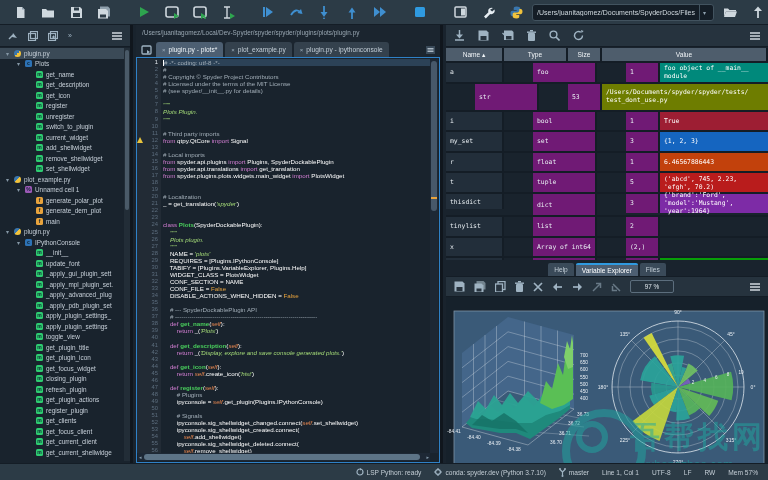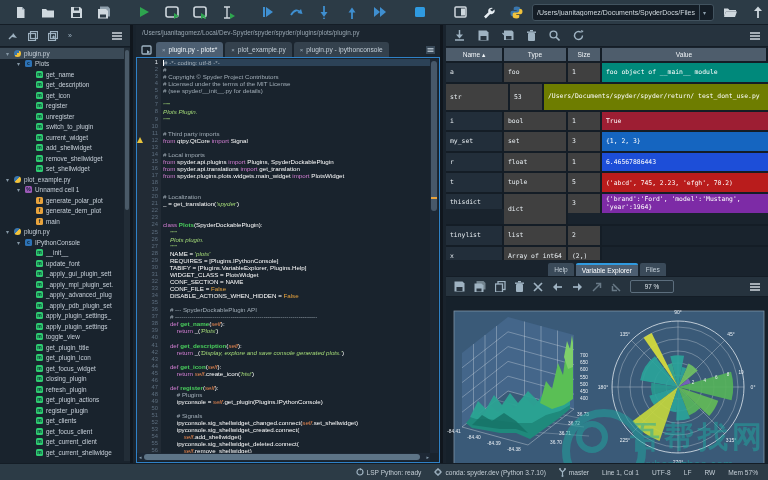--- a/index.html
+++ b/index.html
@@ -59,21 +59,21 @@
   
   .rpanel{position:absolute;left:446px;top:25px;width:322px;height:438px;background:#19232D;}
   .vartable{position:absolute;left:0;top:23px;width:322px;}
   .vrow{display:flex;border-bottom:2px solid #141d26;}
   .vhead{background:#4e5d6c;color:#f0f4f7;font-size:6.6px;}
   .vhead .vc{display:flex;align-items:center;justify-content:center;height:13px;border-right:2px solid #141d26;}
   .vc-name{width:58px;}.vc-type{width:64px;}.vc-size{width:34px;}.vc-val{flex:1;}
   .vcell{font-size:6.4px;color:#e8eef2;display:flex;align-items:center;padding:0 4px;border-right:2px solid #141d26;
     font-family:"DejaVu Sans Mono",monospace;}
   .vcell.name{background:#222e3a;}
-  .vcell.plain{background:#404040;}
+  .vcell.plain{background:#701a75;margin-left:29px;}
   .vcell.val{flex:1;border-right:none;}
   .centerTabs{position:absolute;left:0;width:322px;height:16px;display:flex;justify-content:center;align-items:flex-end;gap:2px;background:#19232D;}
   .ptab{height:13px;padding:0 6px;display:flex;align-items:center;font-size:6.6px;color:#c2cdd6;background:#3a4a59;border-radius:2px 2px 0 0;}
   .ptab.activeTop{background:#4d5f72;border-top:2px solid #2f9ae0;color:#fff;}
   .ptab.activeBlue{background:#1A72BB;color:#fff;}
   .plots-toolbar{position:absolute;left:0;top:251px;width:322px;height:21px;background:#26333e;
     display:flex;align-items:center;gap:9px;padding:0 8px;border-top:1px solid #141d26;border-bottom:1px solid #141d26;}
   .zoombox{width:44px;height:13px;border:1px solid #5c6e7d;border-radius:2px;color:#dfe7ec;font-size:6.4px;
     display:flex;align-items:center;justify-content:center;}
   .plots-canvas{position:absolute;left:0;top:272px;width:322px;height:178px;background:#16212b;overflow:hidden;}
@@ -603,49 +603,49 @@
         </div>
         <div class="vrow">
           <div class="vcell vc-name name" style="height: 18.5px;">a</div>
           <div class="vcell vc-type plain" style="height: 18.5px;">foo</div>
           <div class="vcell vc-size plain" style="height: 18.5px;">1</div>
           <div class="vcell val" style="height: 18.5px; background: rgb(0, 137, 123); color: rgb(255, 255, 255);">foo object of __main__ module</div>
         </div>
         <div class="vrow">
           <div class="vcell vc-type plain" style="height: 26px;">str</div>
           <div class="vcell vc-size plain" style="height: 26px;">53</div>
-          <div class="vcell val" style="height: 26px; background: rgb(110, 125, 0); color: rgb(255, 255, 255); white-space: normal; line-height: 7.5px; font-family: &quot;DejaVu Sans Mono&quot;, monospace;">/Users/Documents/spyder/spyder/return/ test_dont_use.py</div>
+          <div class="vcell val" style="height: 26px; background: rgb(110, 125, 0); color: rgb(255, 255, 255); white-space: normal; line-height: 7.5px; font-family: &quot;DejaVu Sans Mono&quot;, monospace;">/Users/Documents/spyder/spyder/tests/ test_dont_use.py</div>
         </div>
         <div class="vrow">
           <div class="vcell vc-name name" style="height: 18.5px;">i</div>
           <div class="vcell vc-type plain" style="height: 18.5px;">bool</div>
           <div class="vcell vc-size plain" style="height: 18.5px;">1</div>
           <div class="vcell val" style="height: 18.5px; background: rgb(157, 30, 51); color: rgb(255, 255, 255);">True</div>
         </div>
         <div class="vrow">
           <div class="vcell vc-name name" style="height: 18.5px;">my_set</div>
           <div class="vcell vc-type plain" style="height: 18.5px;">set</div>
           <div class="vcell vc-size plain" style="height: 18.5px;">3</div>
           <div class="vcell val" style="height: 18.5px; background: rgb(21, 101, 192); color: rgb(255, 255, 255);">{1, 2, 3}</div>
         </div>
         <div class="vrow">
           <div class="vcell vc-name name" style="height: 18.5px;">r</div>
           <div class="vcell vc-type plain" style="height: 18.5px;">float</div>
           <div class="vcell vc-size plain" style="height: 18.5px;">1</div>
-          <div class="vcell val" style="height: 18.5px; background: #1d4ed8; color: rgb(255, 255, 255);">6.46567886443</div>
+          <div class="vcell val" style="height: 18.5px; background: #c2410c; color: rgb(255, 255, 255);">6.46567886443</div>
         </div>
         <div class="vrow">
           <div class="vcell vc-name name" style="height: 18.5px;">t</div>
           <div class="vcell vc-type plain" style="height: 18.5px; text-align: right;">tuple</div>
           <div class="vcell vc-size plain" style="height: 18.5px;">5</div>
           <div class="vcell val" style="height: 19px; background: #b91c1c; color: rgb(255, 255, 255);">('abcd', 745, 2.23, 'efgh', 70.2)</div>
         </div>
         <div class="vrow">
           <div class="vcell vc-name name" style="height: 15px;">thisdict</div>
-          <div class="vcell vc-type plain" style="height: 30px;">dict</div>
+          <div class="vcell vc-type plain" style="height: 21px;">dict</div>
           <div class="vcell vc-size plain" style="height: 18.5px;">3</div>
           <div class="vcell val" style="height: 18.5px; background: rgb(125, 43, 166); color: rgb(255, 255, 255);">{'brand':'Ford', 'model':'Mustang', 'year':1964}</div>
         </div>
         <div class="vrow">
           <div class="vcell vc-name name" style="height: 18.5px;">tinylist</div>
           <div class="vcell vc-type plain" style="height: 18.5px;">list</div>
           <div class="vcell vc-size plain" style="height: 18.5px;">2</div>
         </div>
         <div class="vrow">
           <div class="vcell vc-name name" style="height: 18.5px;">x</div>

